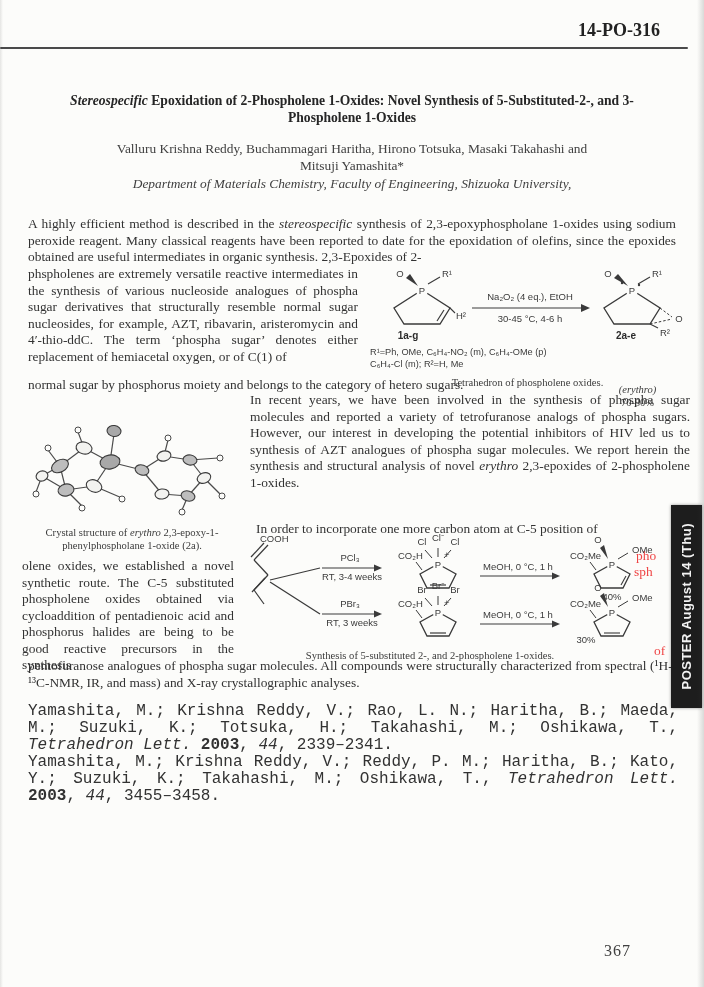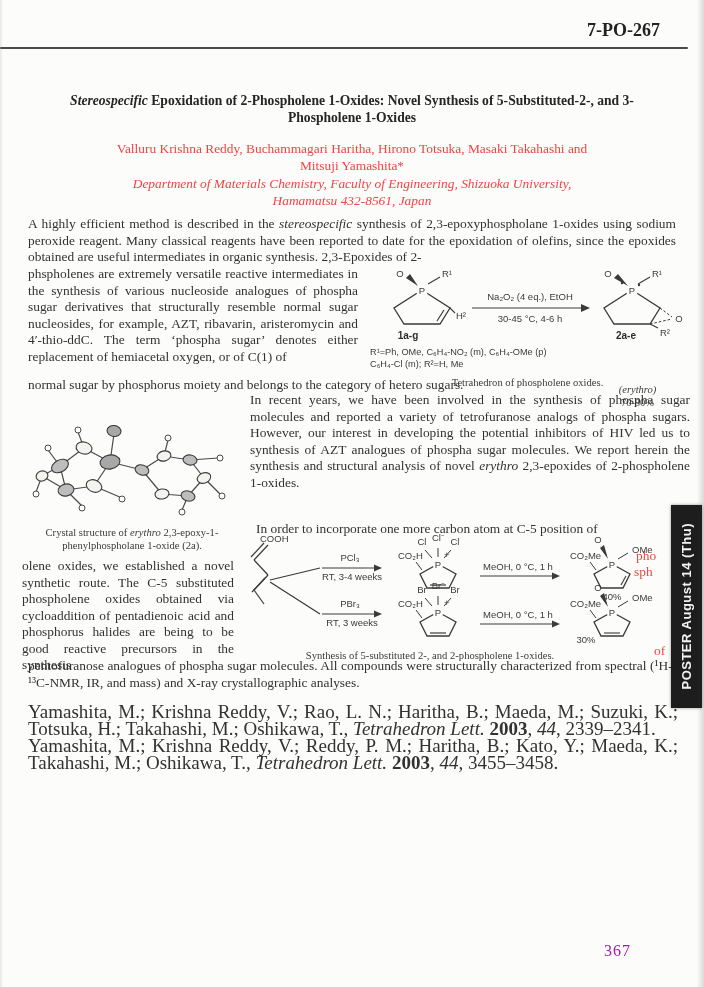--- a/index.html
+++ b/index.html
@@ -10,57 +10,56 @@
     font-family:"Liberation Serif",serif;color:#2e2e2e;
   }
   .scan-edge{position:absolute;right:0;top:0;width:7px;height:100%;
     background:linear-gradient(to left,rgba(60,60,60,.18),rgba(60,60,60,0));}
   .scan-edge-b{position:absolute;left:0;top:0;width:3px;height:100%;
     background:linear-gradient(to right,rgba(60,60,60,.12),rgba(60,60,60,0));}
   .header-code{position:absolute;top:20px;right:44px;font-size:18px;font-weight:bold;color:#222;}
   .header-rule{position:absolute;top:47px;left:0;width:688px;height:2px;background:#4a4a4a;border-radius:1px;}
   .t-line{white-space:nowrap;text-align:center;font-size:13.6px;font-weight:bold;line-height:17px;color:#262626;}
   .title-block{position:absolute;top:92px;left:20px;width:664px;}
-  .center-line{position:absolute;left:20px;width:664px;text-align:center;white-space:nowrap;font-size:13.4px;color:#ef4444;}
+  .center-line{position:absolute;left:20px;width:664px;text-align:center;white-space:nowrap;font-size:13.4px;color:#404040;}
   .it{font-style:italic;}
   .b{font-weight:bold;}
   .body-text{font-size:13.4px;line-height:16.5px;text-align:justify;color:#323232;}
   .abs{position:absolute;}
   .cap{font-size:10.6px;color:#3a3a3a;text-align:center;line-height:13px;}
   .chem{font-family:"Liberation Sans",sans-serif;font-size:9.5px;fill:#3a3a3a;}
   .chem-b{font-family:"Liberation Sans",sans-serif;font-size:10px;font-weight:bold;fill:#2c2c2c;}
   .rlines{font-family:"Liberation Sans",sans-serif;font-size:9.2px;color:#3a3a3a;line-height:12px;margin-left:8px;}
   .stereo-block{font-size:10.5px;color:#3a3a3a;text-align:center;line-height:13px;margin-top:37px;}
   svg line,svg path,svg polygon,svg ellipse,svg circle{vector-effect:non-scaling-stroke;}
-  .refs p{margin:0;font-size:19px;line-height:17px;text-align:justify;color:#323232;}
-  .page-number{position:absolute;left:604px;top:942px;font-size:16px;letter-spacing:1px;color:#a21caf;}
+  .refs p{margin:0;font-size:16px;line-height:17px;text-align:justify;color:#323232;font-family:Liberation Mono, monospace;}
+  .page-number{position:absolute;left:604px;top:942px;font-size:16px;letter-spacing:1px;color:#404040;}
   .side-tab{position:absolute;left:671px;top:505px;width:31px;height:203px;background:#1d1d1d;
     display:flex;align-items:center;justify-content:center;box-shadow:0 0 3px rgba(0,0,0,.4);}
   .side-tab span{writing-mode:vertical-rl;transform:rotate(180deg);
     font-family:"Liberation Sans",sans-serif;font-weight:bold;font-size:13px;
     color:#f2f2f2;letter-spacing:.5px;white-space:nowrap;}
   .frag{position:absolute;font-size:13.4px;color:#ef4444;}
 </style>
 </head>
 <body>
 
 <div class="page">
 
-  <div class="header-code">7-PO-267</div>
+  <div class="header-code">14-PO-316</div>
   <div class="header-rule"></div>
 
   <div class="title-block">
     <div class="t-line"><span class="it">Stereospecific</span><span> Epoxidation of 2-Phospholene 1-Oxides: Novel Synthesis of 5-Substituted-2-, and 3-</span></div>
     <div class="t-line">Phospholene 1-Oxides</div>
   </div>
 
   <div class="center-line" style="top:141px;">Valluru Krishna Reddy, Buchammagari Haritha, Hirono Totsuka, Masaki Takahashi and</div>
   <div class="center-line it" style="top:176px;">Department of Materials Chemistry, Faculty of Engineering, Shizuoka University,</div>
   <div class="center-line" style="top:158px;">Mitsuji Yamashita*</div>
-  <div class="center-line it" style="top:193px;">Hamamatsu 432-8561, Japan</div>
 
   <div class="abs body-text" style="top:216px;left:28px;width:648px;"><span>A highly efficient method is described in the </span><span class="it">stereospecific</span><span> synthesis of 2,3-epoxyphospholane 1-oxides using sodium peroxide reagent. Many classical reagents have been reported to date for the epoxidation of olefins, since the epoxides obtained are useful intermediates in organic synthesis. 2,3-Epoxides of 2-</span></div>
 
   <div class="abs body-text" style="top:266px;left:28px;width:330px;">phspholenes are extremely versatile reactive intermediates in the synthesis of various nucleoside analogues of phospha sugar derivatives that structurally resemble normal sugar nucleosides, for example, AZT, ribavarin, aristeromycin and 4′-thio-ddC. The term ‘phospha sugar’ denotes either replacement of hemiacetal oxygen, or of C(1) of</div>
 
   <div class="abs" style="top:266px;left:360px;width:335px;">
     <svg width="335" height="76" viewBox="0 0 335 76">
 
       <path d="M62,24 L90,42 L80,58 L44,58 L34,42 Z" fill="none" stroke="#3a3a3a" stroke-width="1.3"></path>
       <line x1="84" y1="44" x2="77" y2="55" stroke="#3a3a3a" stroke-width="1.2"></line>
@@ -256,21 +255,21 @@
       <line x1="360" y1="78" x2="366" y2="86" stroke="#3a3a3a" stroke-width="1"></line>
       <text class="chem" x="356" y="111" text-anchor="middle">30%</text>
     </svg>
     <div class="cap" style="margin-top:1px;width:400px;">Synthesis of 5-substituted 2-, and 2-phospholene 1-oxides.</div>
   </div>
 
   <div class="abs body-text" style="top:658px;left:28px;width:648px;">pentofuranose analogues of phospha sugar molecules. All compounds were structurally characterized from spectral (¹H-, ¹³C-NMR, IR, and mass) and X-ray crystallographic analyses.</div>
 
   <div class="abs refs" style="top:703px;left:28px;width:650px;">
     <p><span>Yamashita, M.; Krishna Reddy, V.; Rao, L. N.; Haritha, B.; Maeda, M.; Suzuki, K.; Totsuka, H.; Takahashi, M.; Oshikawa, T., </span><span class="it">Tetrahedron Lett. </span><span class="b">2003</span><span>, </span><span class="it">44</span><span>, 2339–2341.</span></p>
-    <p><span>Yamashita, M.; Krishna Reddy, V.; Reddy, P. M.; Haritha, B.; Kato, Y.; Maeda, K.; Takahashi, M.; Oshikawa, T., </span><span class="it">Tetrahedron Lett. </span><span class="b">2003</span><span>, </span><span class="it">44</span><span>, 3455–3458.</span></p>
+    <p><span>Yamashita, M.; Krishna Reddy, V.; Reddy, P. M.; Haritha, B.; Kato, Y.; Suzuki, K.; Takahashi, M.; Oshikawa, T., </span><span class="it">Tetrahedron Lett. </span><span class="b">2003</span><span>, </span><span class="it">44</span><span>, 3455–3458.</span></p>
   </div>
 
   <div class="side-tab">
     <span>POSTER August 14 (Thu)</span>
   </div>
 
   <div class="page-number">367</div>
 
   <div class="scan-edge"></div>
   <div class="scan-edge-b"></div>

